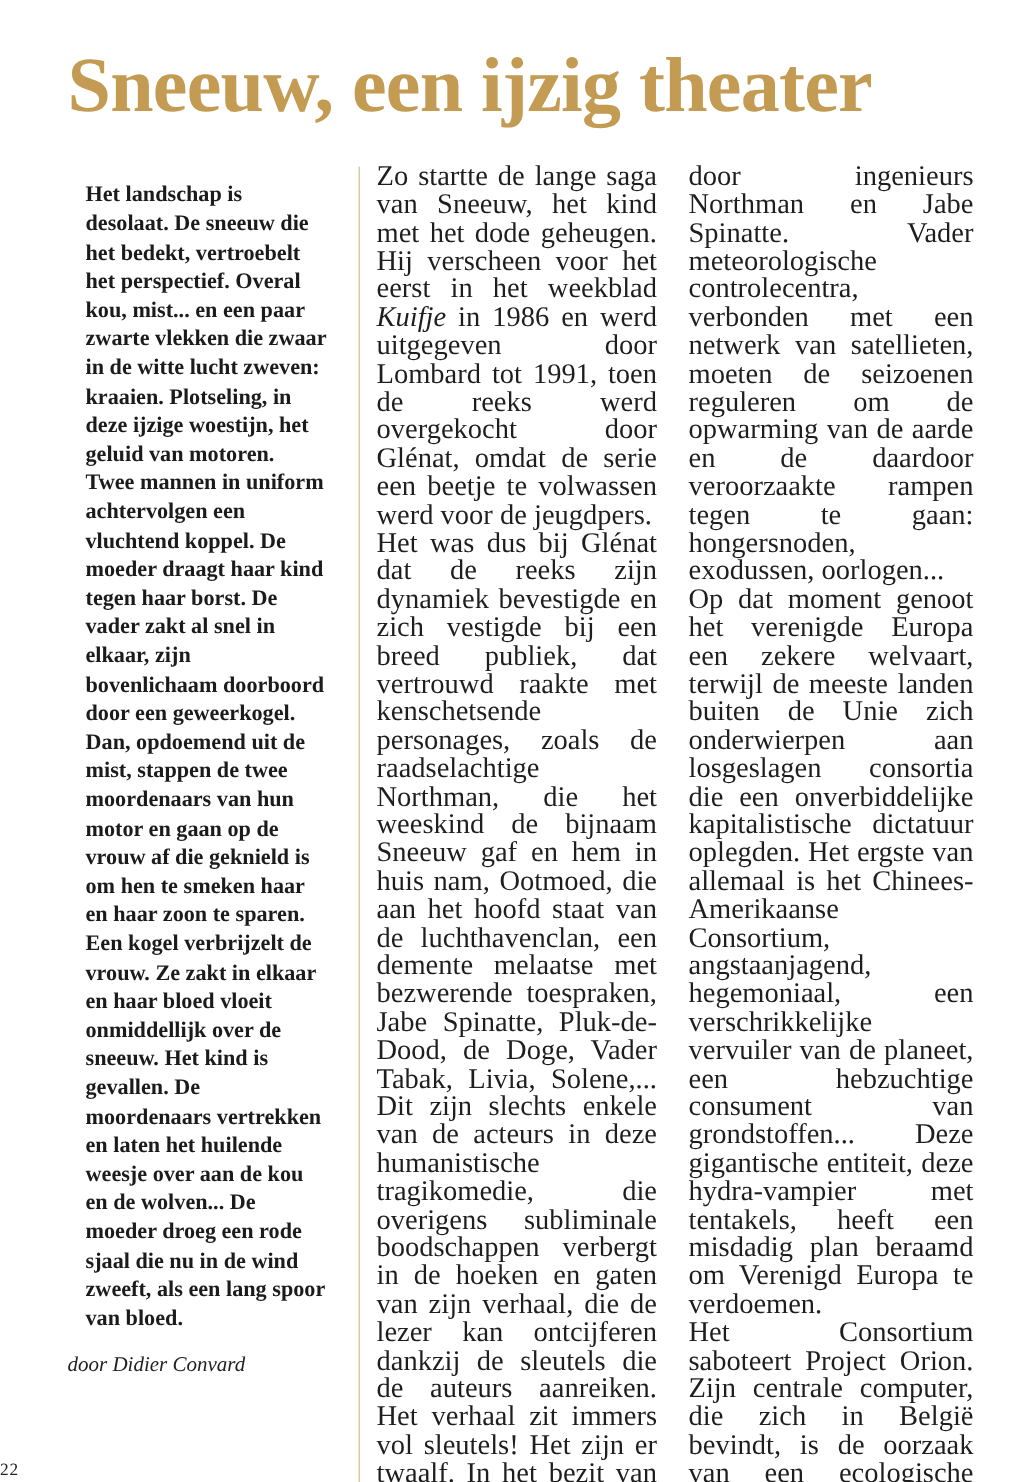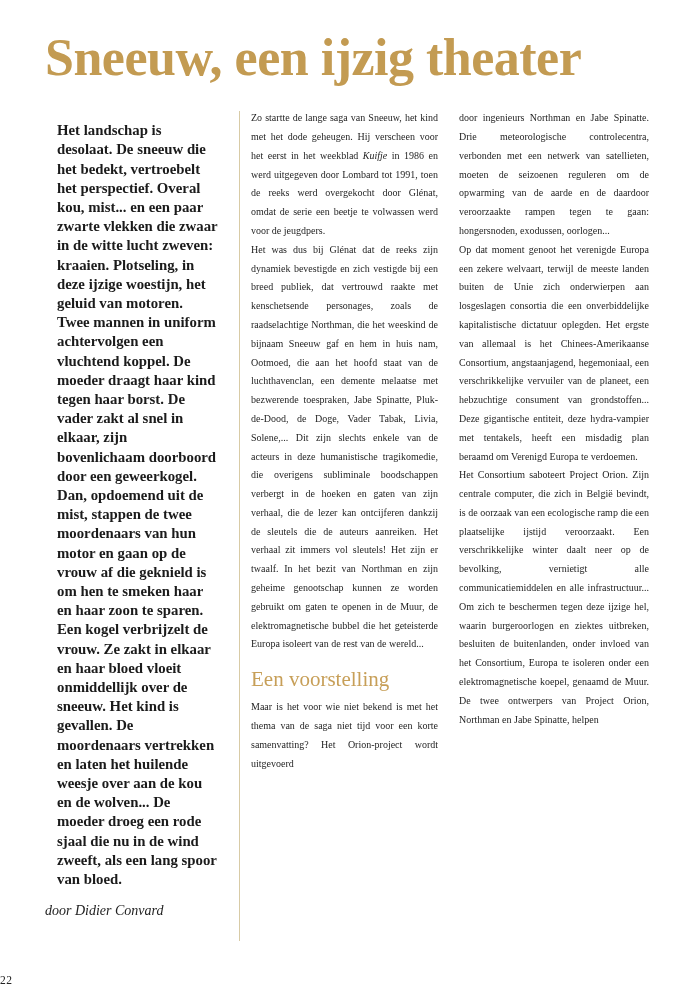--- a/index.html
+++ b/index.html
@@ -49,21 +49,21 @@
   .divider {
     flex: none;
     width: 1px;
     background: #D8CBA6;
     margin: 2px 11px 0 9px;
   }
   .col-mid { flex: none; width: 187px; margin-right: 21px; }
   .col-right { flex: none; width: 190px; }
   .body-p {
     margin: 0;
-    font-size: 10px;
+    font-size: 19px;
     line-height: 18.8px;
     text-align: justify;
     color: #1e1e1e;
   }
   .body-p em { font-style: italic; }
   .section-heading {
     margin: 13px 0 6px 0;
     font-size: 21px;
     font-weight: normal;
     color: #C79F58;
@@ -98,21 +98,21 @@
     <div class="divider"></div>
 
     <div class="col col-mid">
       <p class="body-p"><span>Zo startte de lange saga van Sneeuw, het kind met het dode geheugen. Hij verscheen voor het eerst in het weekblad </span><em>Kuifje</em><span> in 1986 en werd uitgegeven door Lombard tot 1991, toen de reeks werd overgekocht door Glénat, omdat de serie een beetje te volwassen werd voor de jeugdpers.</span></p>
       <p class="body-p">Het was dus bij Glénat dat de reeks zijn dynamiek bevestigde en zich vestigde bij een breed publiek, dat vertrouwd raakte met kenschetsende personages, zoals de raadselachtige Northman, die het weeskind de bijnaam Sneeuw gaf en hem in huis nam, Ootmoed, die aan het hoofd staat van de luchthavenclan, een demente melaatse met bezwerende toespraken, Jabe Spinatte, Pluk-de-Dood, de Doge, Vader Tabak, Livia, Solene,... Dit zijn slechts enkele van de acteurs in deze humanistische tragikomedie, die overigens subliminale boodschappen verbergt in de hoeken en gaten van zijn verhaal, die de lezer kan ontcijferen dankzij de sleutels die de auteurs aanreiken. Het verhaal zit immers vol sleutels! Het zijn er twaalf. In het bezit van Northman en zijn geheime genootschap kunnen ze worden gebruikt om gaten te openen in de Muur, de elektromagnetische bubbel die het geteisterde Europa isoleert van de rest van de wereld...</p>
       <h2 class="section-heading">Een voorstelling</h2>
       <p class="body-p">Maar is het voor wie niet bekend is met het thema van de saga niet tijd voor een korte samenvatting? Het Orion-project wordt uitgevoerd</p>
     </div>
 
     <div class="col col-right">
-      <p class="body-p">door ingenieurs Northman en Jabe Spinatte. Drie meteorologische controlecentra, verbonden met een netwerk van satellieten, moeten de seizoenen reguleren om de opwarming van de aarde en de daardoor veroorzaakte rampen tegen te gaan: hongersnoden, exodussen, oorlogen...</p>
+      <p class="body-p">door ingenieurs Northman en Jabe Spinatte. Vader meteorologische controlecentra, verbonden met een netwerk van satellieten, moeten de seizoenen reguleren om de opwarming van de aarde en de daardoor veroorzaakte rampen tegen te gaan: hongersnoden, exodussen, oorlogen...</p>
       <p class="body-p">Op dat moment genoot het verenigde Europa een zekere welvaart, terwijl de meeste landen buiten de Unie zich onderwierpen aan losgeslagen consortia die een onverbiddelijke kapitalistische dictatuur oplegden. Het ergste van allemaal is het Chinees-Amerikaanse Consortium, angstaanjagend, hegemoniaal, een verschrikkelijke vervuiler van de planeet, een hebzuchtige consument van grondstoffen... Deze gigantische entiteit, deze hydra-vampier met tentakels, heeft een misdadig plan beraamd om Verenigd Europa te verdoemen.</p>
       <p class="body-p">Het Consortium saboteert Project Orion. Zijn centrale computer, die zich in België bevindt, is de oorzaak van een ecologische ramp die een plaatselijke ijstijd veroorzaakt. Een verschrikkelijke winter daalt neer op de bevolking, vernietigt alle communicatiemiddelen en alle infrastructuur... Om zich te beschermen tegen deze ijzige hel, waarin burgeroorlogen en ziektes uitbreken, besluiten de buitenlanden, onder invloed van het Consortium, Europa te isoleren onder een elektromagnetische koepel, genaamd de Muur. De twee ontwerpers van Project Orion, Northman en Jabe Spinatte, helpen</p>
     </div>
 
   </div>
 
   <div class="page-footer">
     <span class="page-number">22</span>
   </div>
 

